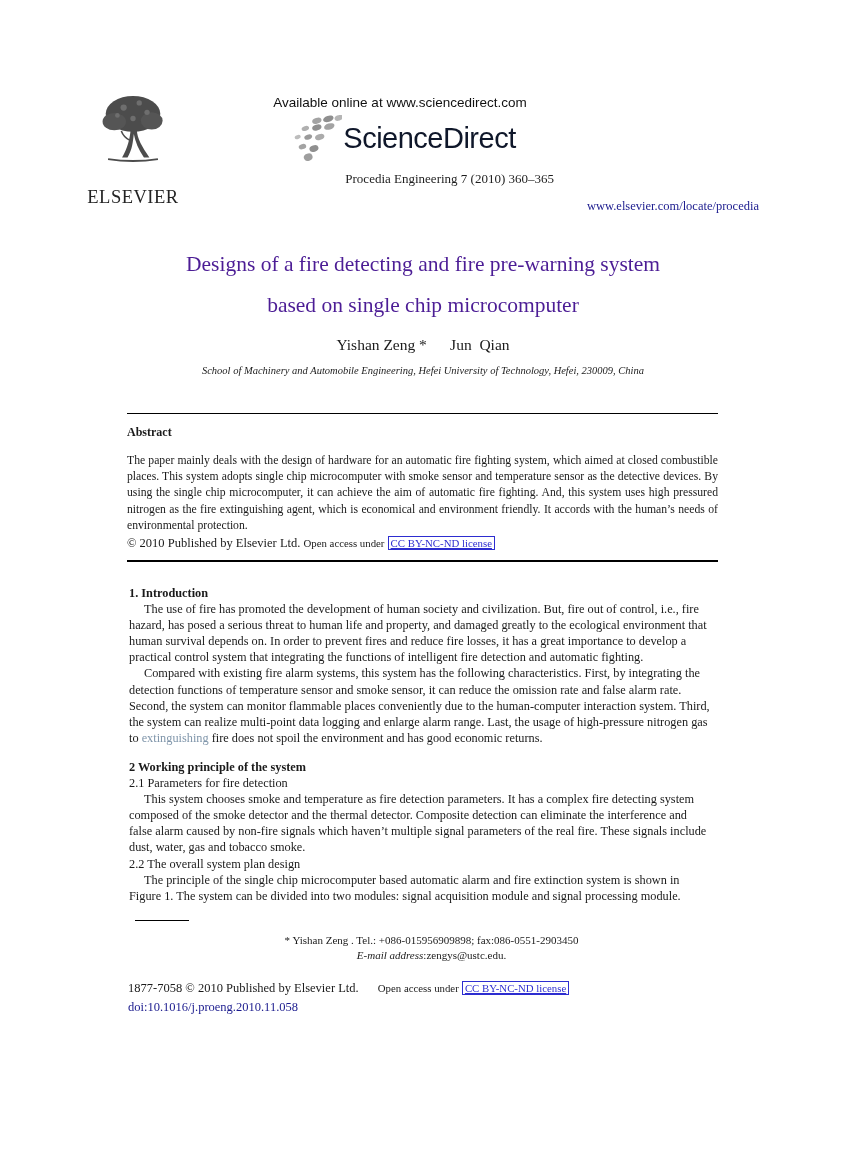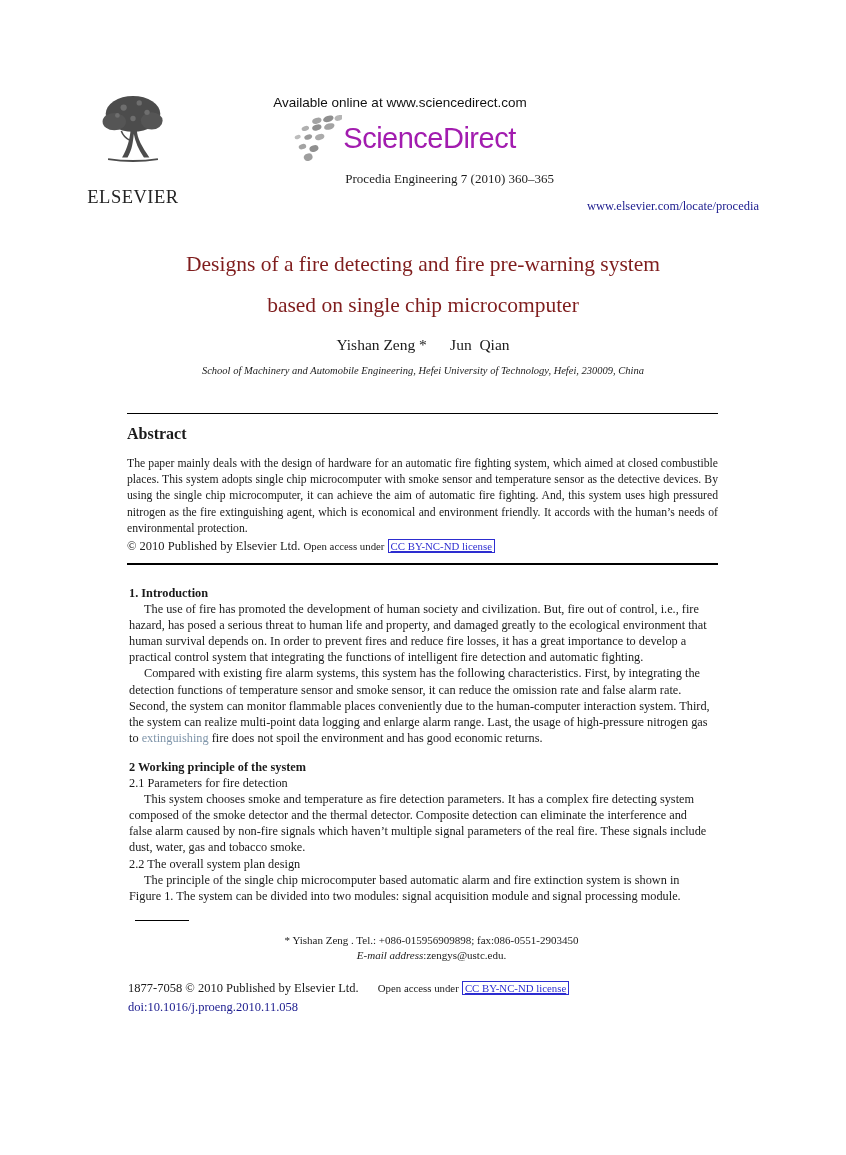--- a/index.html
+++ b/index.html
@@ -9,41 +9,41 @@
   
   .hdr-left{position:absolute;left:84px;top:92px;width:98px;text-align:center;}
   .tree-svg{width:86px;height:78px;display:block;margin:0 auto;}
   .elsevier-word{font-size:18.5px;letter-spacing:.5px;color:#242424;margin-top:17px;}
 
   .hdr-center{position:absolute;left:246px;top:95px;width:308px;text-align:center;
               font-family:"Liberation Sans",sans-serif;}
   .avail{font-size:13.5px;color:#101010;}
   .sd-row{margin-top:5px;display:flex;align-items:center;justify-content:center;gap:1px;}
   .sd-dots{width:58px;height:46px;}
-  .sd-text{font-size:29px;color:#a21caf;letter-spacing:-.5px;}
+  .sd-text{font-size:29px;color:#0f172a;letter-spacing:-.5px;}
   .cite{font-family:"Liberation Serif",serif;font-size:13px;color:#1d1d1d;margin-top:10px;text-align:right;}
 
   .hdr-right{position:absolute;left:621px;top:94px;width:139px;text-align:center;
              font-family:"Liberation Sans",sans-serif;}
   .dbl{height:2px;border-top:2.5px solid #000;border-bottom:1px solid #000;}
   .jname{font-weight:bold;font-size:17.5px;line-height:23px;color:#0c0c0c;padding:16px 0 14px;}
 
   .locate{position:absolute;top:199px;right:87px;font-size:12.5px;color:#1b1b8e;cursor:pointer;}
 
   
   .title-block{position:absolute;top:252px;left:0;width:100%;text-align:center;}
-  .t1,.t2{font-size:21.5px;color:#7f1d1d;}
+  .t1,.t2{font-size:21.5px;color:#4c1d95;}
   .t2{margin-top:16px;}
   .authors{margin-top:18px;font-size:15.5px;white-space:pre;}
   .affil{margin-top:11px;font-size:10.5px;font-style:italic;color:#222;}
 
   
   .abs{position:absolute;top:413px;left:127px;width:591px;}
   .rule1{border-top:1.5px solid #000;}
-  .abs-h{font-weight:bold;font-size:16px;margin-top:11px;}
+  .abs-h{font-weight:bold;font-size:12px;margin-top:11px;}
   .abs-p{font-size:11.7px;line-height:16.2px;text-align:justify;margin-top:13px;}
   .lic-line{margin-top:2px;font-size:12.5px;}
   .oa{font-size:10.8px;}
   .lic-link{font-size:10.8px;color:#2d2dd0;border:1px solid #2d2dd0;text-decoration:underline;
             padding:0 2px;cursor:pointer;}
   .kw{margin-top:5px;font-size:10.8px;}
   .kw-label{font-style:italic;}
   .rule2{border-top:2.5px solid #000;margin-top:9px;}
 
   

